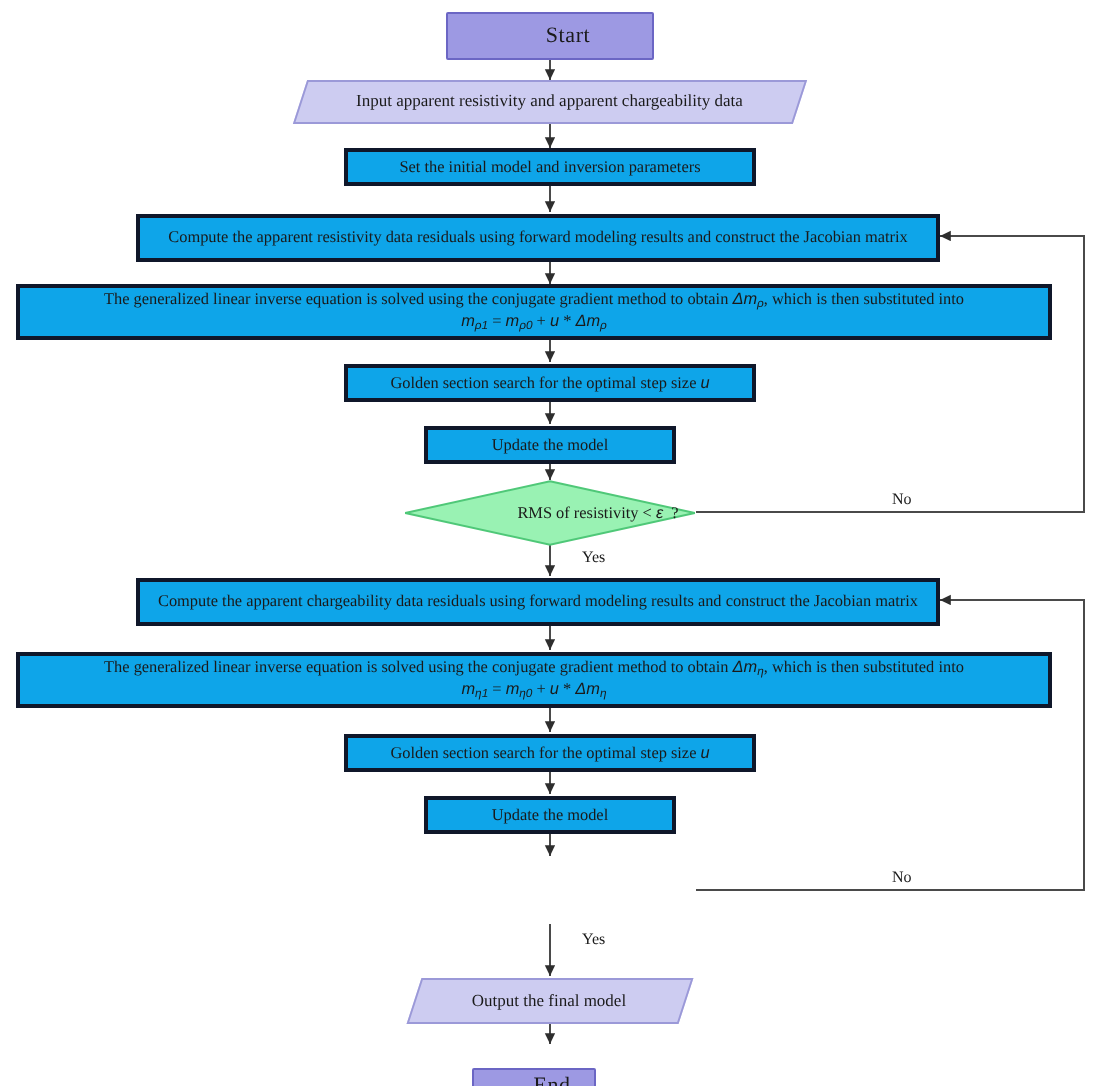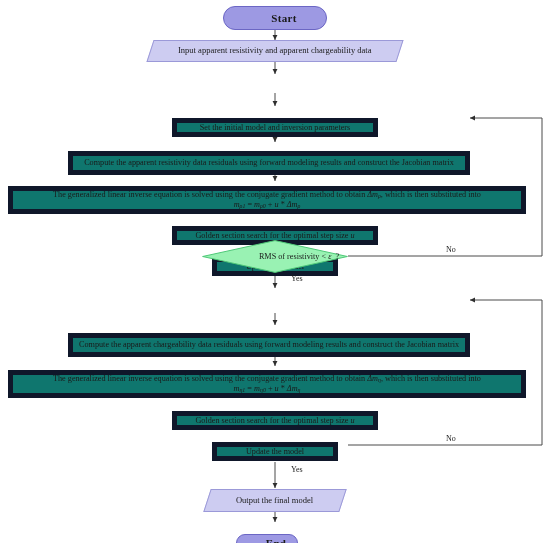--- a/index.html
+++ b/index.html
@@ -33,43 +33,42 @@
     display: flex;
     align-items: center;
     justify-content: center;
     text-align: center;
     color: #1a1a1a;
     line-height: 1.15;
   }
   .terminator {
     background: #9d99e3;
     border: 1px solid #6b66c4;
-    border-radius: 12px;
-    font-weight: bold;
+    border-radius: 1px;
+    font-weight: normal;
     font-size: 11px;
     letter-spacing: .3px;
     padding-left: 18px;
   }
   .io-shape {
     background: #cdccf1;
     border: 1px solid #9b99d8;
     font-size: 8.5px;
     transform: skewX(-18deg);
   }
   .io-shape > span {
     transform: skewX(18deg);
     display: block;
     padding: 0 4px;
   }
   .process {
-    background: #0f766e;
-    border: 5px solid #0f172a;
+    background: #0ea5e9;
+    border: 2px solid #0f172a;
     font-size: 8.2px;
     padding: 0 6px;
-    margin-top: 44px;
   }
   .decision-wrap {
     position: absolute;
     display: flex;
     align-items: center;
     justify-content: center;
   }
   .decision-wrap svg.dia {
     position: absolute;
     left: 0; top: 0;
@@ -86,21 +85,21 @@
   }
   .edge-label {
     position: absolute;
     font-size: 8px;
     color: #1a1a1a;
     background: transparent;
     padding-left: 12px;
   }
   i.mathi {
     font-style: italic;
-    font-family: Liberation Serif, serif;
+    font-family: Liberation Sans, sans-serif;
   }
   .sub {
     font-size: 0.72em;
     vertical-align: -0.25em;
   }
   .mathblock {
     white-space: nowrap;
   }
 </style>
 </head>

